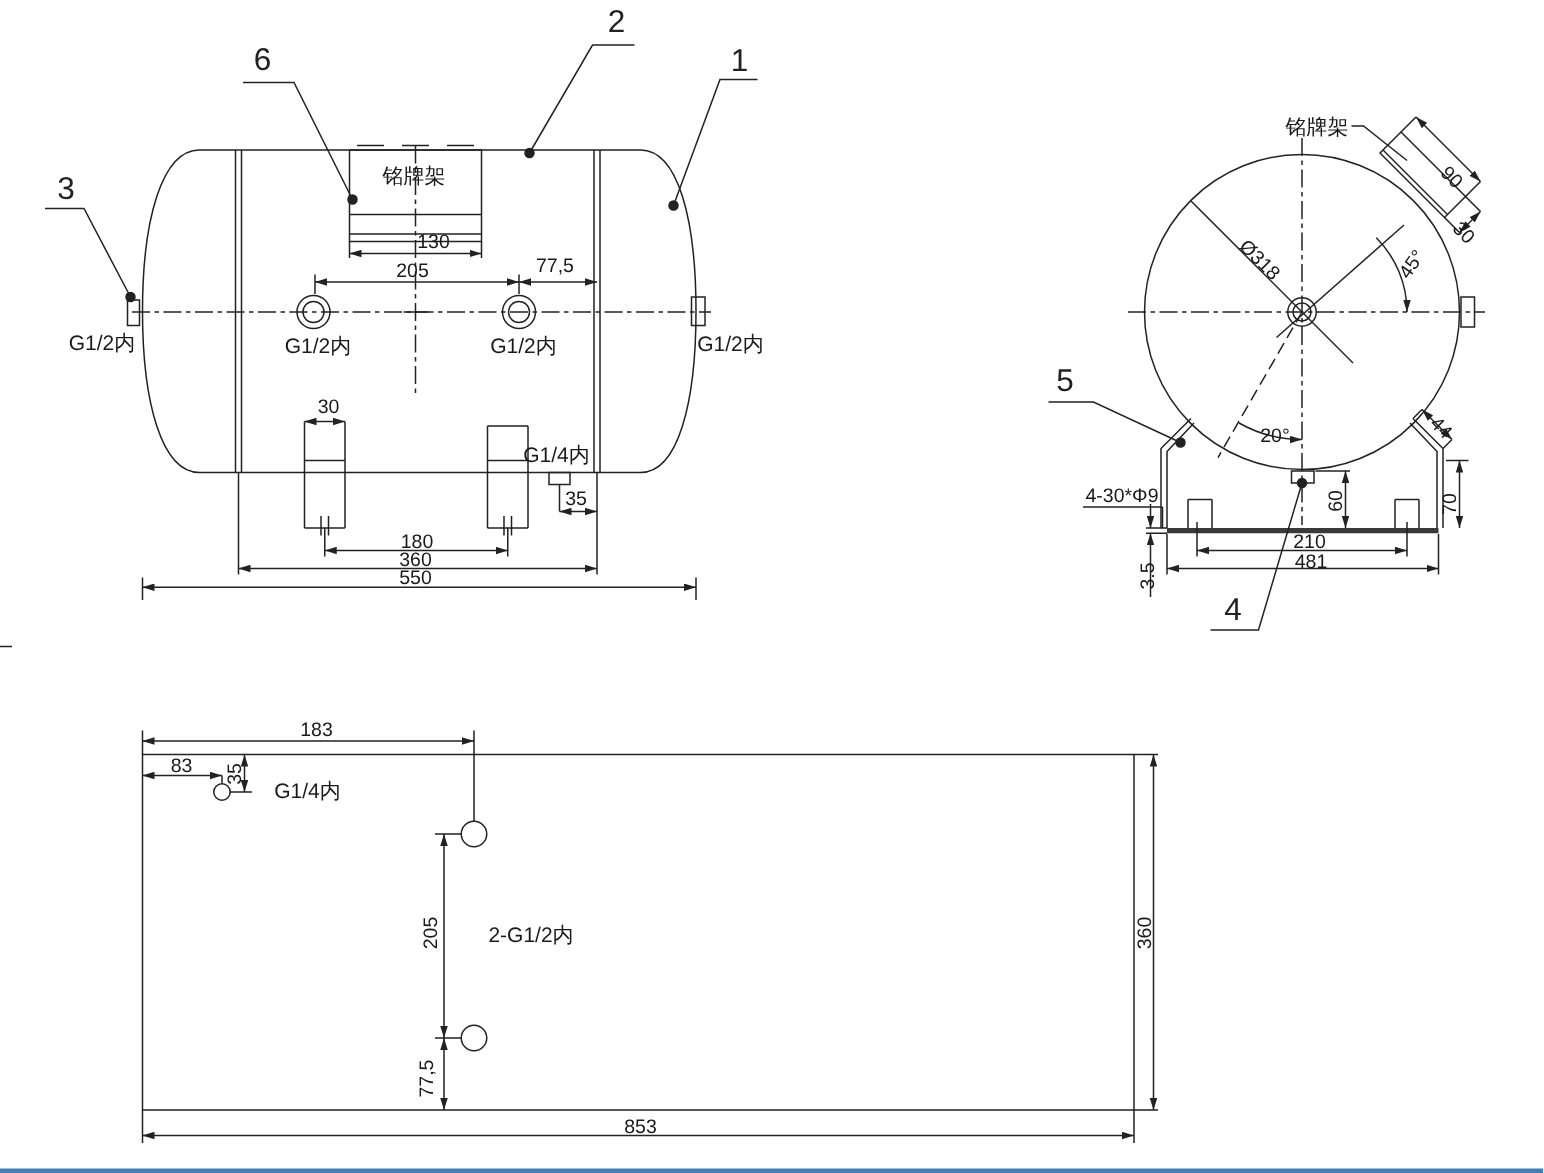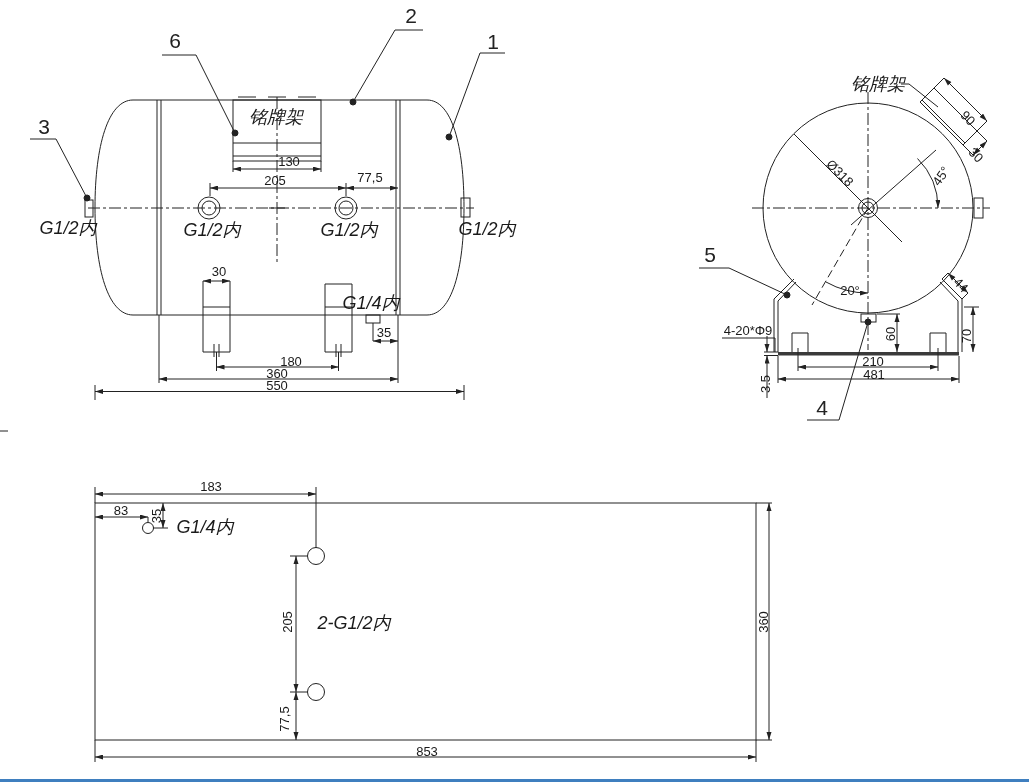--- a/index.html
+++ b/index.html
@@ -1,21 +1,21 @@
 <!DOCTYPE html>
 <html><head>
 <meta charset="utf-8">
 <style>
   html,body{margin:0;padding:0;background:#ffffff;}
   #canvas{position:relative;width:1029px;height:782px;background:#ffffff;overflow:hidden;
           font-family:"Liberation Sans","DejaVu Sans",sans-serif;color:#111;}
   #linework{position:absolute;left:0;top:0;}
   .lbl{position:absolute;font-size:13px;line-height:1;white-space:nowrap;
        transform:translate(-50%,-50%);color:#1a1a1a;}
-  .cjk{font-size:18px;font-style:italic;}
+  .cjk{font-size:14px;}
   .callout{font-size:21px;color:#222;}
   .r90{transform:translate(-50%,-50%) rotate(-90deg);}
   .r45{transform:translate(-50%,-50%) rotate(45deg);}
   .r55n{transform:translate(-50%,-50%) rotate(-55deg);}
   #window-edge{position:absolute;left:0;bottom:0;width:100%;height:3px;background:#3f7fbf;}
 </style>
 </head>
 <body>
 
 <div id="canvas">
@@ -166,33 +166,33 @@
 <span class="lbl" style="left:289px;top:161px">130</span>
 <span class="lbl" style="left:275px;top:180px">205</span>
 <span class="lbl" style="left:370px;top:177px">77,5</span>
 <span class="lbl cjk" style="left:68px;top:228px">G1/2内</span>
 <span class="lbl cjk" style="left:212px;top:230px">G1/2内</span>
 <span class="lbl cjk" style="left:349px;top:230px">G1/2内</span>
 <span class="lbl cjk" style="left:487px;top:229px">G1/2内</span>
 <span class="lbl" style="left:219px;top:271px">30</span>
 <span class="lbl cjk" style="left:371px;top:303px">G1/4内</span>
 <span class="lbl" style="left:384px;top:332px">35</span>
-<span class="lbl" style="left:291px;top:361px">180</span>
+<span class="lbl" style="left:278px;top:361px">180</span>
 <span class="lbl" style="left:277px;top:373px">360</span>
 <span class="lbl" style="left:277px;top:385px">550</span>
 
 <span class="lbl cjk" style="left:878px;top:84px">铭牌架</span>
 <span class="lbl r45" style="left:968px;top:118px">90</span>
 <span class="lbl r45" style="left:976px;top:155px">30</span>
 <span class="lbl r45" style="left:840px;top:173px">Ø318</span>
 <span class="lbl r55n" style="left:941px;top:176px">45°</span>
 <span class="lbl" style="left:850px;top:290px">20°</span>
 <span class="lbl callout" style="left:710px;top:254px">5</span>
 <span class="lbl callout" style="left:822px;top:407px">4</span>
-<span class="lbl" style="left:748px;top:330px">4-20*Φ9</span>
+<span class="lbl" style="left:748px;top:330px">4-30*Φ9</span>
 <span class="lbl r90" style="left:890px;top:334px">60</span>
 <span class="lbl r45" style="left:961px;top:285px">44</span>
 <span class="lbl r90" style="left:966px;top:336px">70</span>
 <span class="lbl" style="left:873px;top:361px">210</span>
 <span class="lbl" style="left:874px;top:374px">481</span>
 <span class="lbl r90" style="left:765px;top:384px">3.5</span>
 
 <span class="lbl" style="left:211px;top:486px">183</span>
 <span class="lbl" style="left:121px;top:510px">83</span>
 <span class="lbl r90" style="left:156px;top:516px">35</span>

